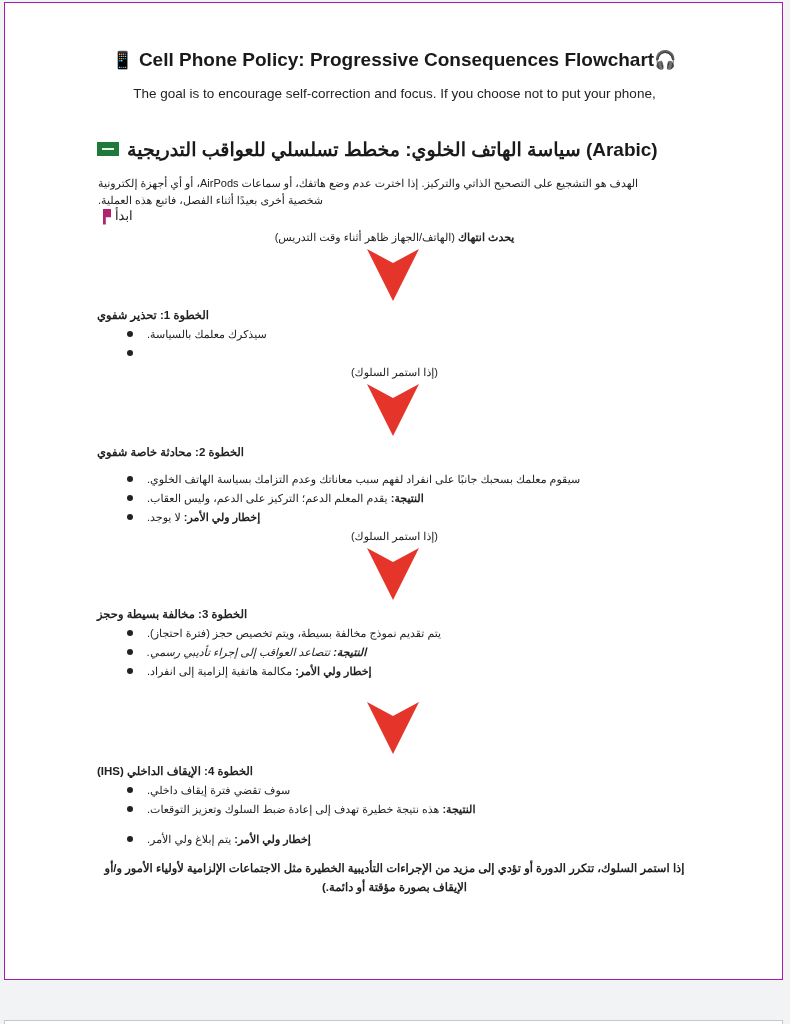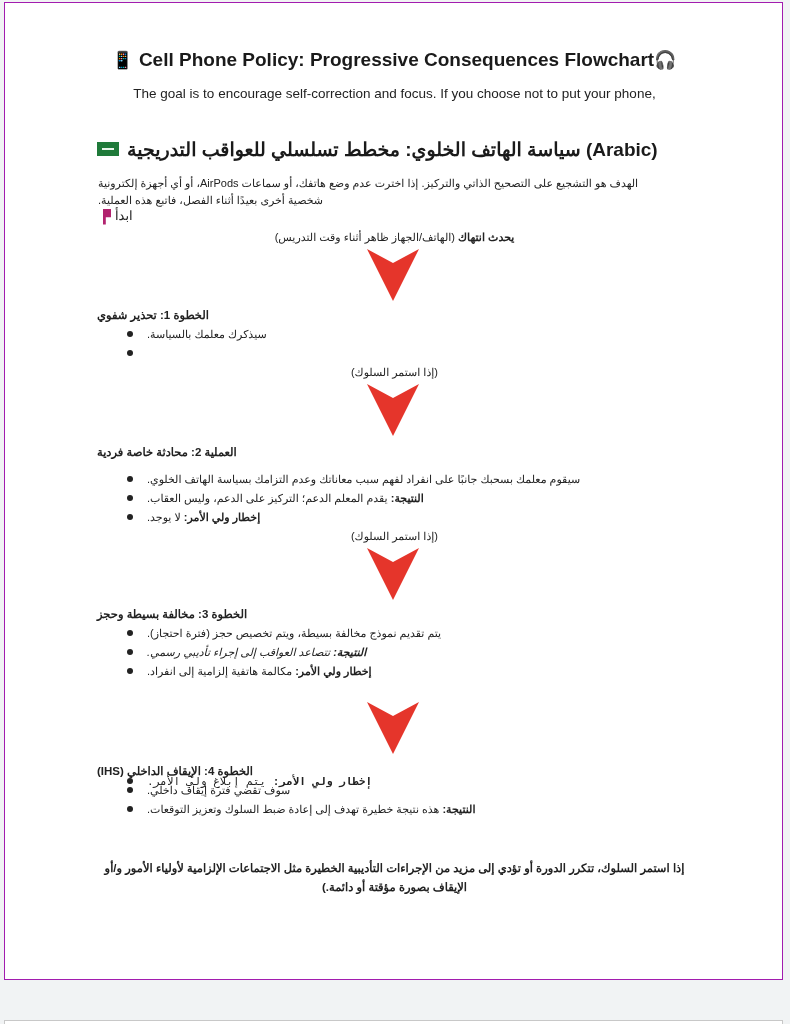--- a/index.html
+++ b/index.html
@@ -114,21 +114,21 @@
   </div>
   <div class="abs bullet-row" style="top:344px;">
     <span class="dot"></span>
   </div>
   <div class="abs center-line" style="top:363px;" dir="rtl">(إذا استمر السلوك)</div>
 
   <svg class="arrow" style="left:362px; top:381px;" viewBox="0 0 52 52">
     <polygon class="arrow-shape" points="0,0 26,14 52,0 26,52" fill="#e5352b"></polygon>
   </svg>
 
-  <div class="abs step-title" style="top:442px;" dir="rtl">العملية 2: محادثة خاصة فردية</div>
+  <div class="abs step-title" style="top:442px;" dir="rtl">الخطوة 2: محادثة خاصة شفوي</div>
   <div class="abs bullet-row" style="top:470px;">
     <span class="dot"></span><span class="txt" dir="rtl"><b></b><span>سيقوم معلمك بسحبك جانبًا على انفراد لفهم سبب معاناتك وعدم التزامك بسياسة الهاتف الخلوي.</span></span>
   </div>
   <div class="abs bullet-row" style="top:489px;">
     <span class="dot"></span><span class="txt" dir="rtl"><b>النتيجة:</b><span> يقدم المعلم الدعم؛ التركيز على الدعم، وليس العقاب.</span></span>
   </div>
   <div class="abs bullet-row" style="top:508px;">
     <span class="dot"></span><span class="txt" dir="rtl"><b>إخطار ولي الأمر:</b><span> لا يوجد.</span></span>
   </div>
   <div class="abs center-line" style="top:527px;" dir="rtl">(إذا استمر السلوك)</div>
@@ -152,21 +152,21 @@
     <polygon class="arrow-shape" points="0,0 26,14 52,0 26,52" fill="#e5352b"></polygon>
   </svg>
 
   <div class="abs step-title" style="top:761px;" dir="rtl">الخطوة 4: الإيقاف الداخلي (IHS)</div>
   <div class="abs bullet-row" style="top:781px;">
     <span class="dot"></span><span class="txt" dir="rtl"><b></b><span>سوف تقضي فترة إيقاف داخلي.</span></span>
   </div>
   <div class="abs bullet-row" style="top:800px;">
     <span class="dot"></span><span class="txt" dir="rtl"><b>النتيجة:</b><span> هذه نتيجة خطيرة تهدف إلى إعادة ضبط السلوك وتعزيز التوقعات.</span></span>
   </div>
-  <div class="abs bullet-row" style="top:772px;font-family:Liberation Mono, monospace;">
+  <div class="abs bullet-row" style="top:830px;">
     <span class="dot"></span><span class="txt" dir="rtl"><b>إخطار ولي الأمر:</b><span> يتم إبلاغ ولي الأمر.</span></span>
   </div>
 
   <div class="abs final" dir="rtl">
     <p>إذا استمر السلوك، تتكرر الدورة أو تؤدي إلى مزيد من الإجراءات التأديبية الخطيرة مثل الاجتماعات الإلزامية لأولياء الأمور و/أو</p>
     <p>الإيقاف بصورة مؤقتة أو دائمة.)</p>
   </div>
 </div>
 
 <div class="page2"></div>

